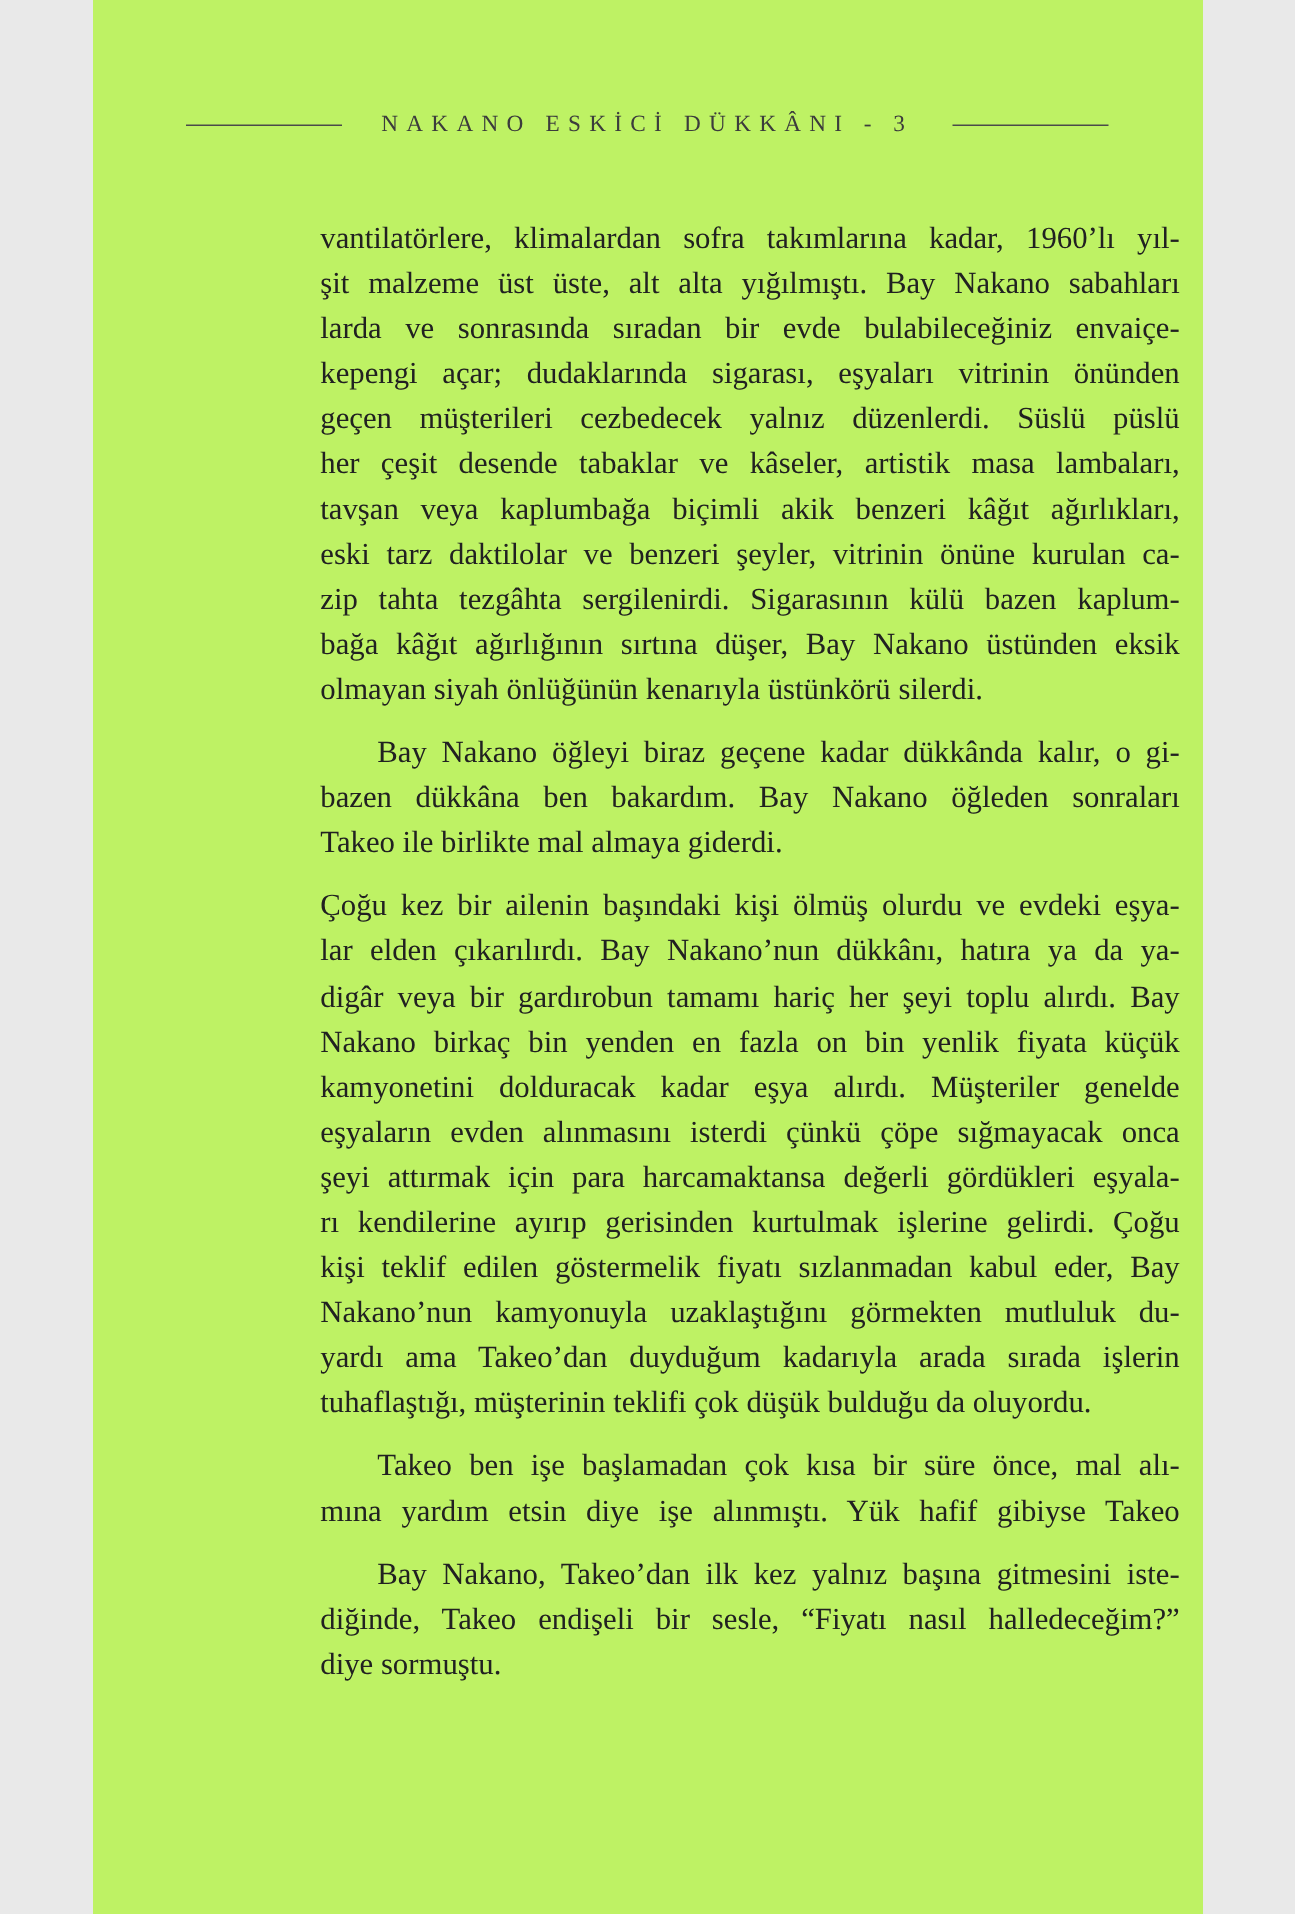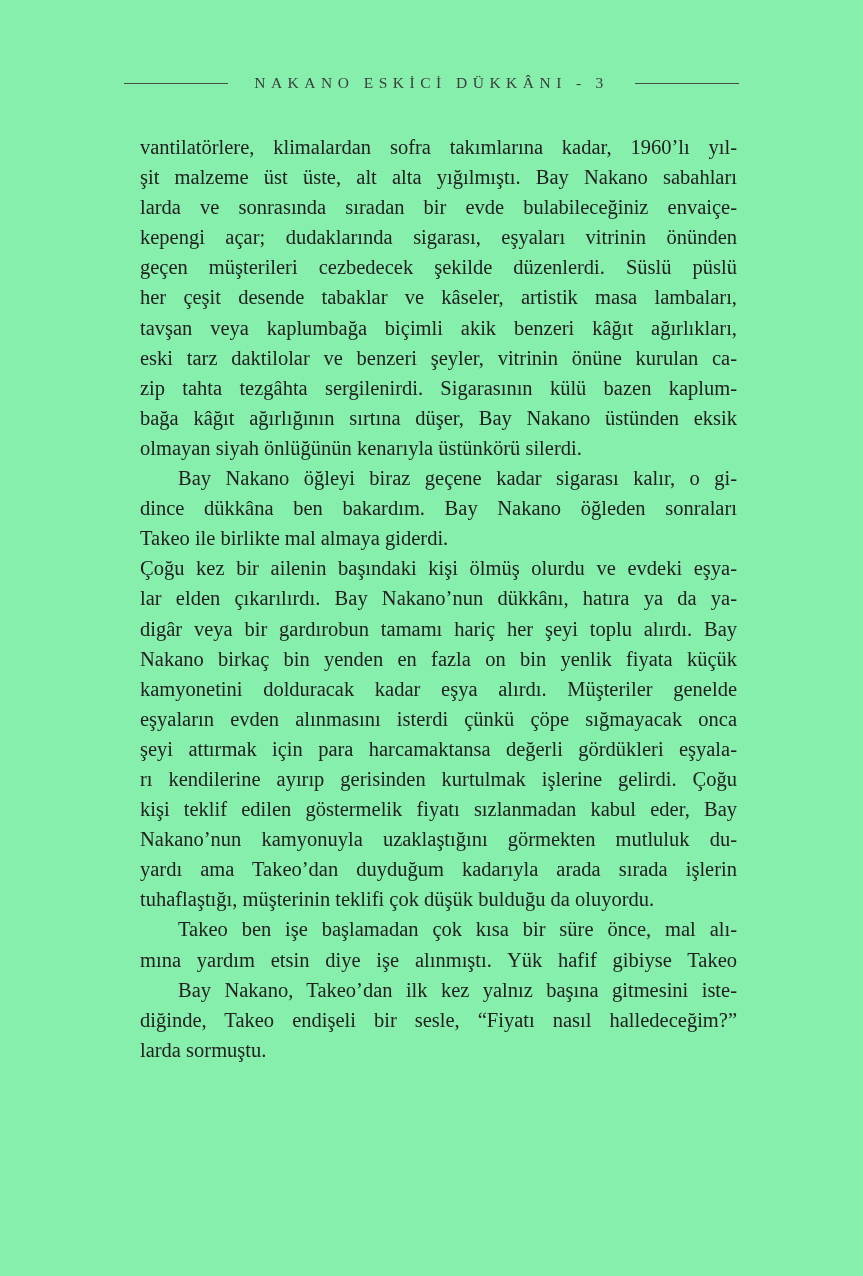--- a/index.html
+++ b/index.html
@@ -1,21 +1,21 @@
 <!DOCTYPE html>
 <html><head>
 <meta charset="utf-8">
 <style>
   html, body { margin: 0; padding: 0; background: #e9e9e9; }
   .page {
     position: relative;
-    width: 863px;
+    width: 740px;
     height: 1276px;
     margin: 0 auto;
-    background: #86efac;
+    background: #bef264;
     font-family: "Liberation Serif", serif;
     overflow: hidden;
   }
   .running-header {
     position: absolute;
     top: 74px;
     left: 0;
     width: 100%;
     display: flex;
     align-items: center;
@@ -38,21 +38,21 @@
   }
   .body-text {
     position: absolute;
     left: 140px;
     top: 132px;
     width: 597px;
     font-size: 20.5px;
     line-height: 30.1px;
     color: #212121;
   }
-  .paragraph { margin: 0; }
+  .paragraph { margin: 12px; }
   .line {
     text-align: justify;
     text-align-last: justify;
   }
   .line.last { text-align-last: left; }
   .line.indent { text-indent: 38px; }
 </style>
 </head>
 <body>
 
@@ -65,31 +65,31 @@
       <span>3</span>
     </span>
     <span class="rule"></span>
   </header>
   <main class="body-text">
       <div class="paragraph">
         <div class="line">vantilatörlere, klimalardan sofra takımlarına kadar, 1960’lı yıl-</div>
         <div class="line">şit malzeme üst üste, alt alta yığılmıştı. Bay Nakano sabahları</div>
         <div class="line">larda ve sonrasında sıradan bir evde bulabileceğiniz envaiçe-</div>
         <div class="line">kepengi açar; dudaklarında sigarası, eşyaları vitrinin önünden</div>
-        <div class="line">geçen müşterileri cezbedecek şekilde düzenlerdi. Süslü püslü</div>
+        <div class="line">geçen müşterileri cezbedecek yalnız düzenlerdi. Süslü püslü</div>
         <div class="line">her çeşit desende tabaklar ve kâseler, artistik masa lambaları,</div>
         <div class="line">tavşan veya kaplumbağa biçimli akik benzeri kâğıt ağırlıkları,</div>
         <div class="line">eski tarz daktilolar ve benzeri şeyler, vitrinin önüne kurulan ca-</div>
         <div class="line">zip tahta tezgâhta sergilenirdi. Sigarasının külü bazen kaplum-</div>
         <div class="line">bağa kâğıt ağırlığının sırtına düşer, Bay Nakano üstünden eksik</div>
         <div class="line last">olmayan siyah önlüğünün kenarıyla üstünkörü silerdi.</div>
       </div>
       <div class="paragraph">
-        <div class="line indent">Bay Nakano öğleyi biraz geçene kadar sigarası kalır, o gi-</div>
-        <div class="line">dince dükkâna ben bakardım. Bay Nakano öğleden sonraları</div>
+        <div class="line indent">Bay Nakano öğleyi biraz geçene kadar dükkânda kalır, o gi-</div>
+        <div class="line">bazen dükkâna ben bakardım. Bay Nakano öğleden sonraları</div>
         <div class="line last">Takeo ile birlikte mal almaya giderdi.</div>
       </div>
       <div class="paragraph">
         <div class="line">Çoğu kez bir ailenin başındaki kişi ölmüş olurdu ve evdeki eşya-</div>
         <div class="line">lar elden çıkarılırdı. Bay Nakano’nun dükkânı, hatıra ya da ya-</div>
         <div class="line">digâr veya bir gardırobun tamamı hariç her şeyi toplu alırdı. Bay</div>
         <div class="line">Nakano birkaç bin yenden en fazla on bin yenlik fiyata küçük</div>
         <div class="line">kamyonetini dolduracak kadar eşya alırdı. Müşteriler genelde</div>
         <div class="line">eşyaların evden alınmasını isterdi çünkü çöpe sığmayacak onca</div>
         <div class="line">şeyi attırmak için para harcamaktansa değerli gördükleri eşyala-</div>
@@ -99,16 +99,16 @@
         <div class="line">yardı ama Takeo’dan duyduğum kadarıyla arada sırada işlerin</div>
         <div class="line last">tuhaflaştığı, müşterinin teklifi çok düşük bulduğu da oluyordu.</div>
       </div>
       <div class="paragraph">
         <div class="line indent">Takeo ben işe başlamadan çok kısa bir süre önce, mal alı-</div>
         <div class="line">mına yardım etsin diye işe alınmıştı. Yük hafif gibiyse Takeo</div>
       </div>
       <div class="paragraph">
         <div class="line indent">Bay Nakano, Takeo’dan ilk kez yalnız başına gitmesini iste-</div>
         <div class="line">diğinde, Takeo endişeli bir sesle, “Fiyatı nasıl halledeceğim?”</div>
-        <div class="line last">larda sormuştu.</div>
+        <div class="line last">diye sormuştu.</div>
       </div>
     </main>
 </div>
 
 </body></html>

